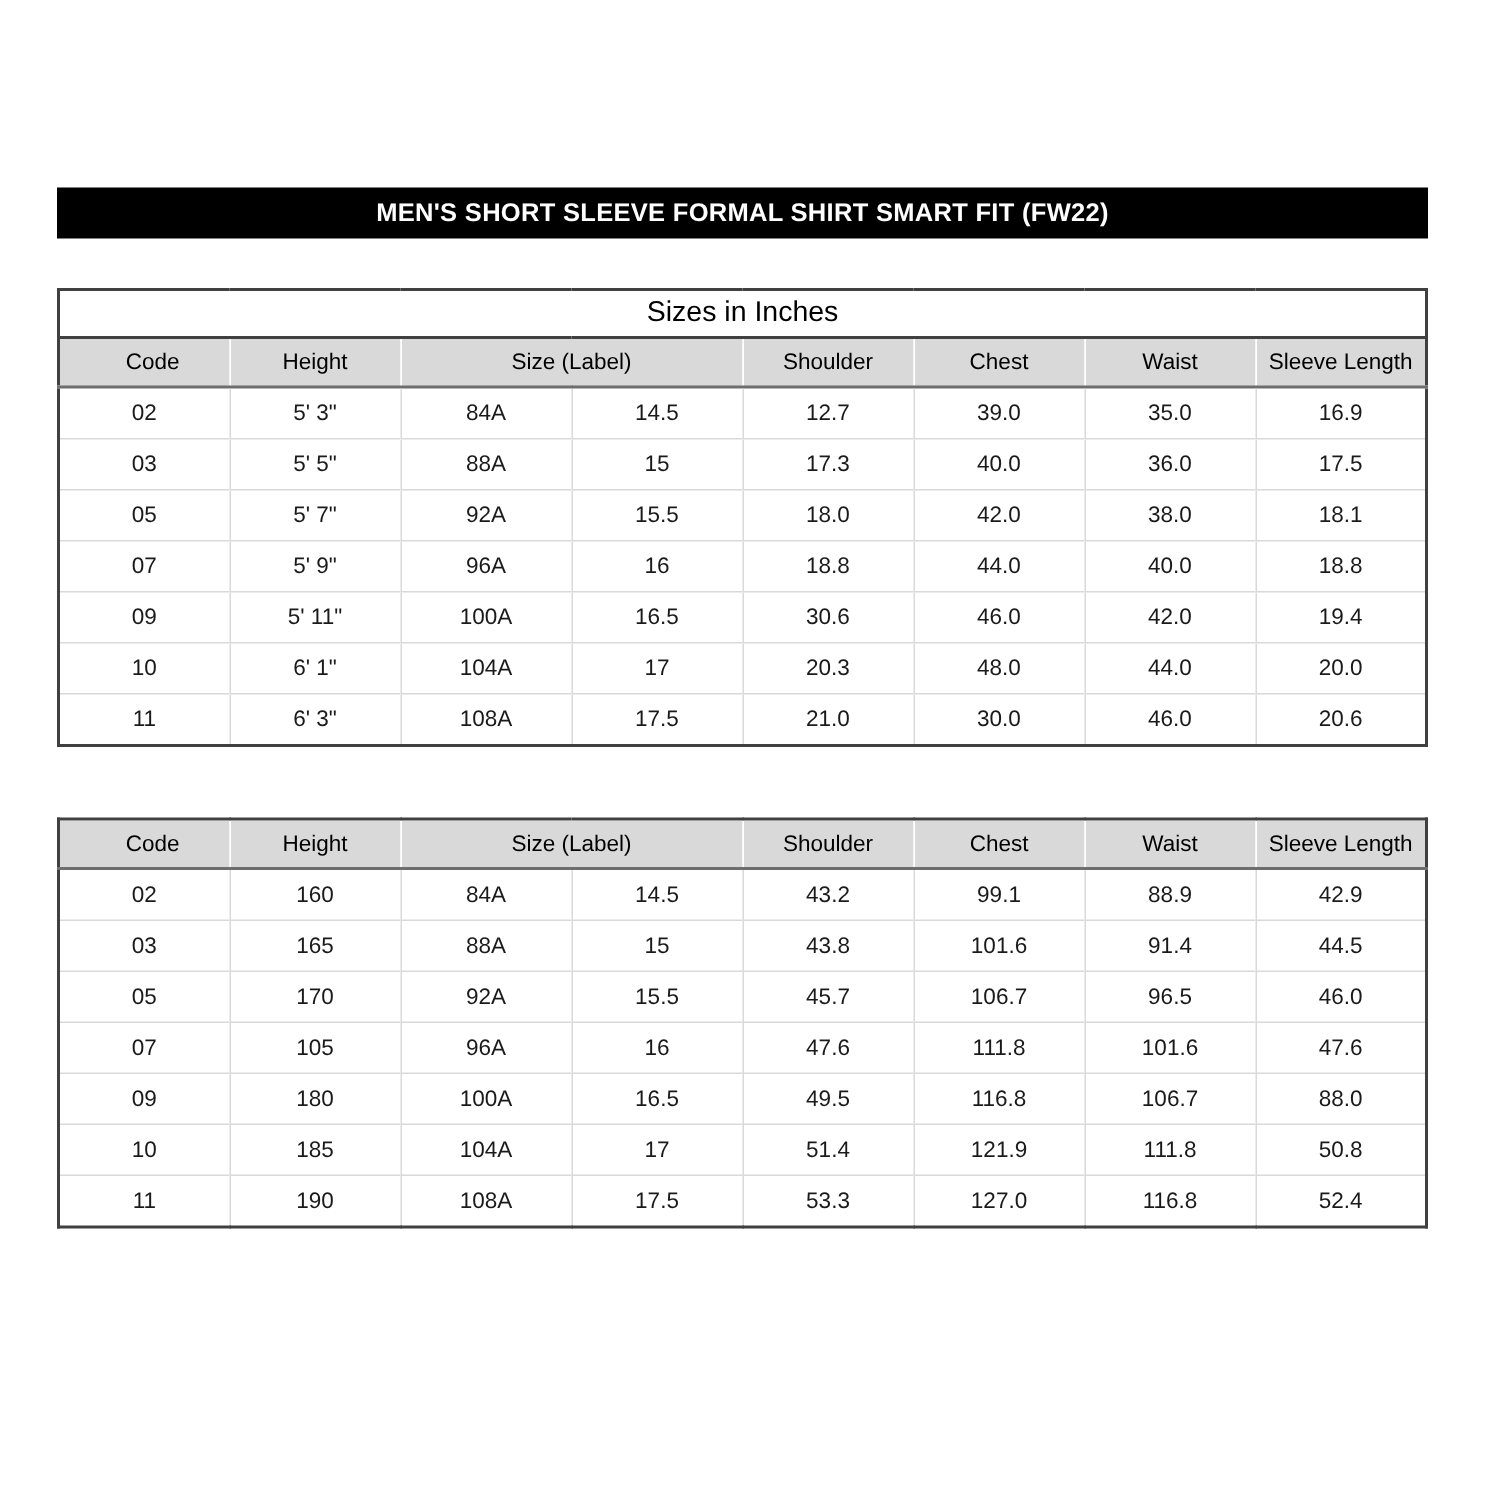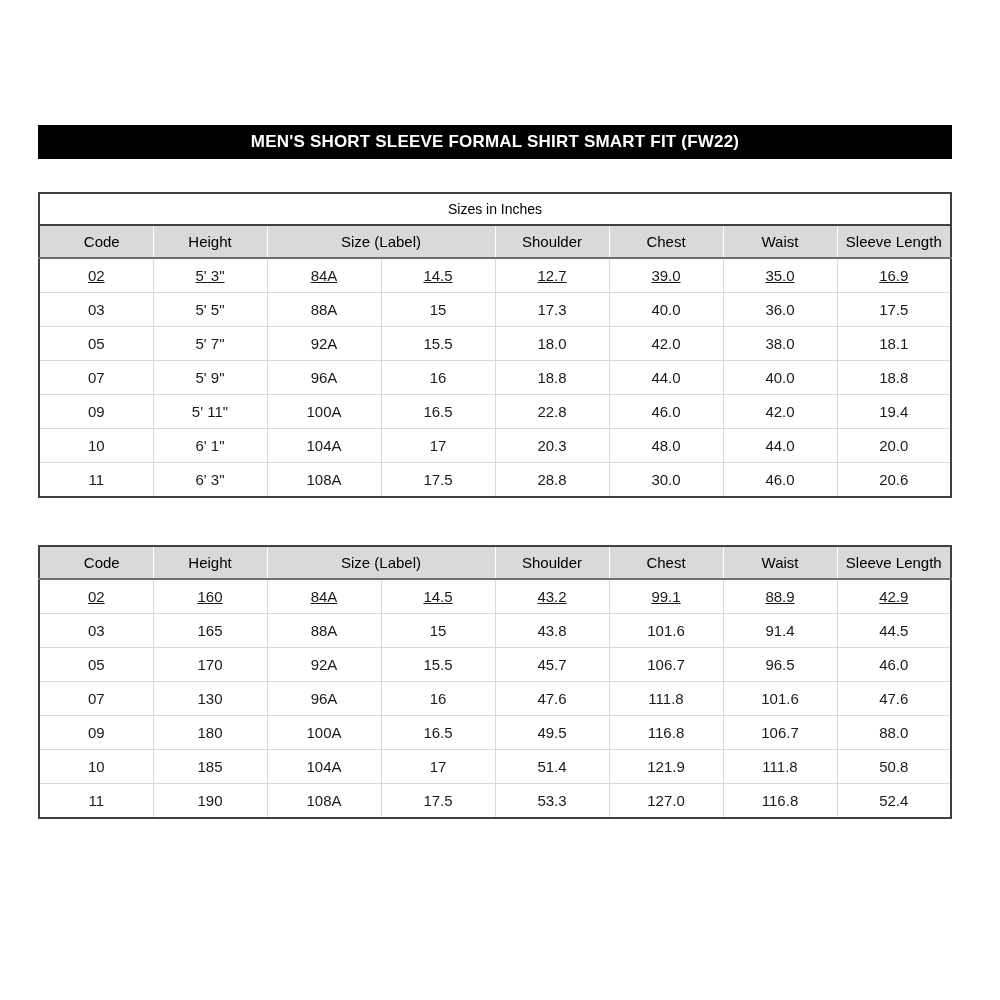--- a/index.html
+++ b/index.html
@@ -36,21 +36,21 @@
     table-layout: fixed;
     border: 2px solid #404040;
     font-size: 15px;
   }
   table.t0 { top: 192px; }
   table.t1 { top: 545px; }
   .caption-row th {
     height: 28px;
     background: #ffffff;
     font-weight: 400;
-    font-size: 14px;
+    font-size: 19px;
     text-align: center;
     border-bottom: 2px solid #404040;
     color: #000000;
   }
   .header-row th {
     height: 29px;
     background: #d9d9d9;
     font-weight: 400;
     font-size: 15px;
     text-align: center;
@@ -65,21 +65,21 @@
     height: 31px;
     text-align: center;
     vertical-align: middle;
     border-left: 1px solid #d9d9d9;
     border-top: 1px solid #d9d9d9;
     color: #1a1a1a;
     overflow: hidden;
     white-space: nowrap;
   }
   tbody td:first-child { border-left: none; }
-  tbody tr:first-child td { border-top: none; text-decoration: underline; }
+  tbody tr:first-child td { border-top: none; }
 </style>
 </head>
 <body>
 
 <div class="page">
 
   <div class="title-bar">
     <span>MEN'S SHORT SLEEVE FORMAL SHIRT SMART FIT (FW22)</span>
   </div>
 
@@ -147,41 +147,41 @@
           <td>18.8</td>
           <td>44.0</td>
           <td>40.0</td>
           <td>18.8</td>
         </tr>
         <tr>
           <td>09</td>
           <td>5' 11"</td>
           <td>100A</td>
           <td>16.5</td>
-          <td>22.8</td>
+          <td>30.6</td>
           <td>46.0</td>
           <td>42.0</td>
           <td>19.4</td>
         </tr>
         <tr>
           <td>10</td>
           <td>6' 1"</td>
           <td>104A</td>
           <td>17</td>
           <td>20.3</td>
           <td>48.0</td>
           <td>44.0</td>
           <td>20.0</td>
         </tr>
         <tr>
           <td>11</td>
           <td>6' 3"</td>
           <td>108A</td>
           <td>17.5</td>
-          <td>28.8</td>
+          <td>21.0</td>
           <td>30.0</td>
           <td>46.0</td>
           <td>20.6</td>
         </tr>
       </tbody>
   </table>
 
   <table class="size-table t1">
     <colgroup>
       <col style="width:114px">
@@ -230,21 +230,21 @@
           <td>170</td>
           <td>92A</td>
           <td>15.5</td>
           <td>45.7</td>
           <td>106.7</td>
           <td>96.5</td>
           <td>46.0</td>
         </tr>
         <tr>
           <td>07</td>
-          <td>130</td>
+          <td>105</td>
           <td>96A</td>
           <td>16</td>
           <td>47.6</td>
           <td>111.8</td>
           <td>101.6</td>
           <td>47.6</td>
         </tr>
         <tr>
           <td>09</td>
           <td>180</td>

